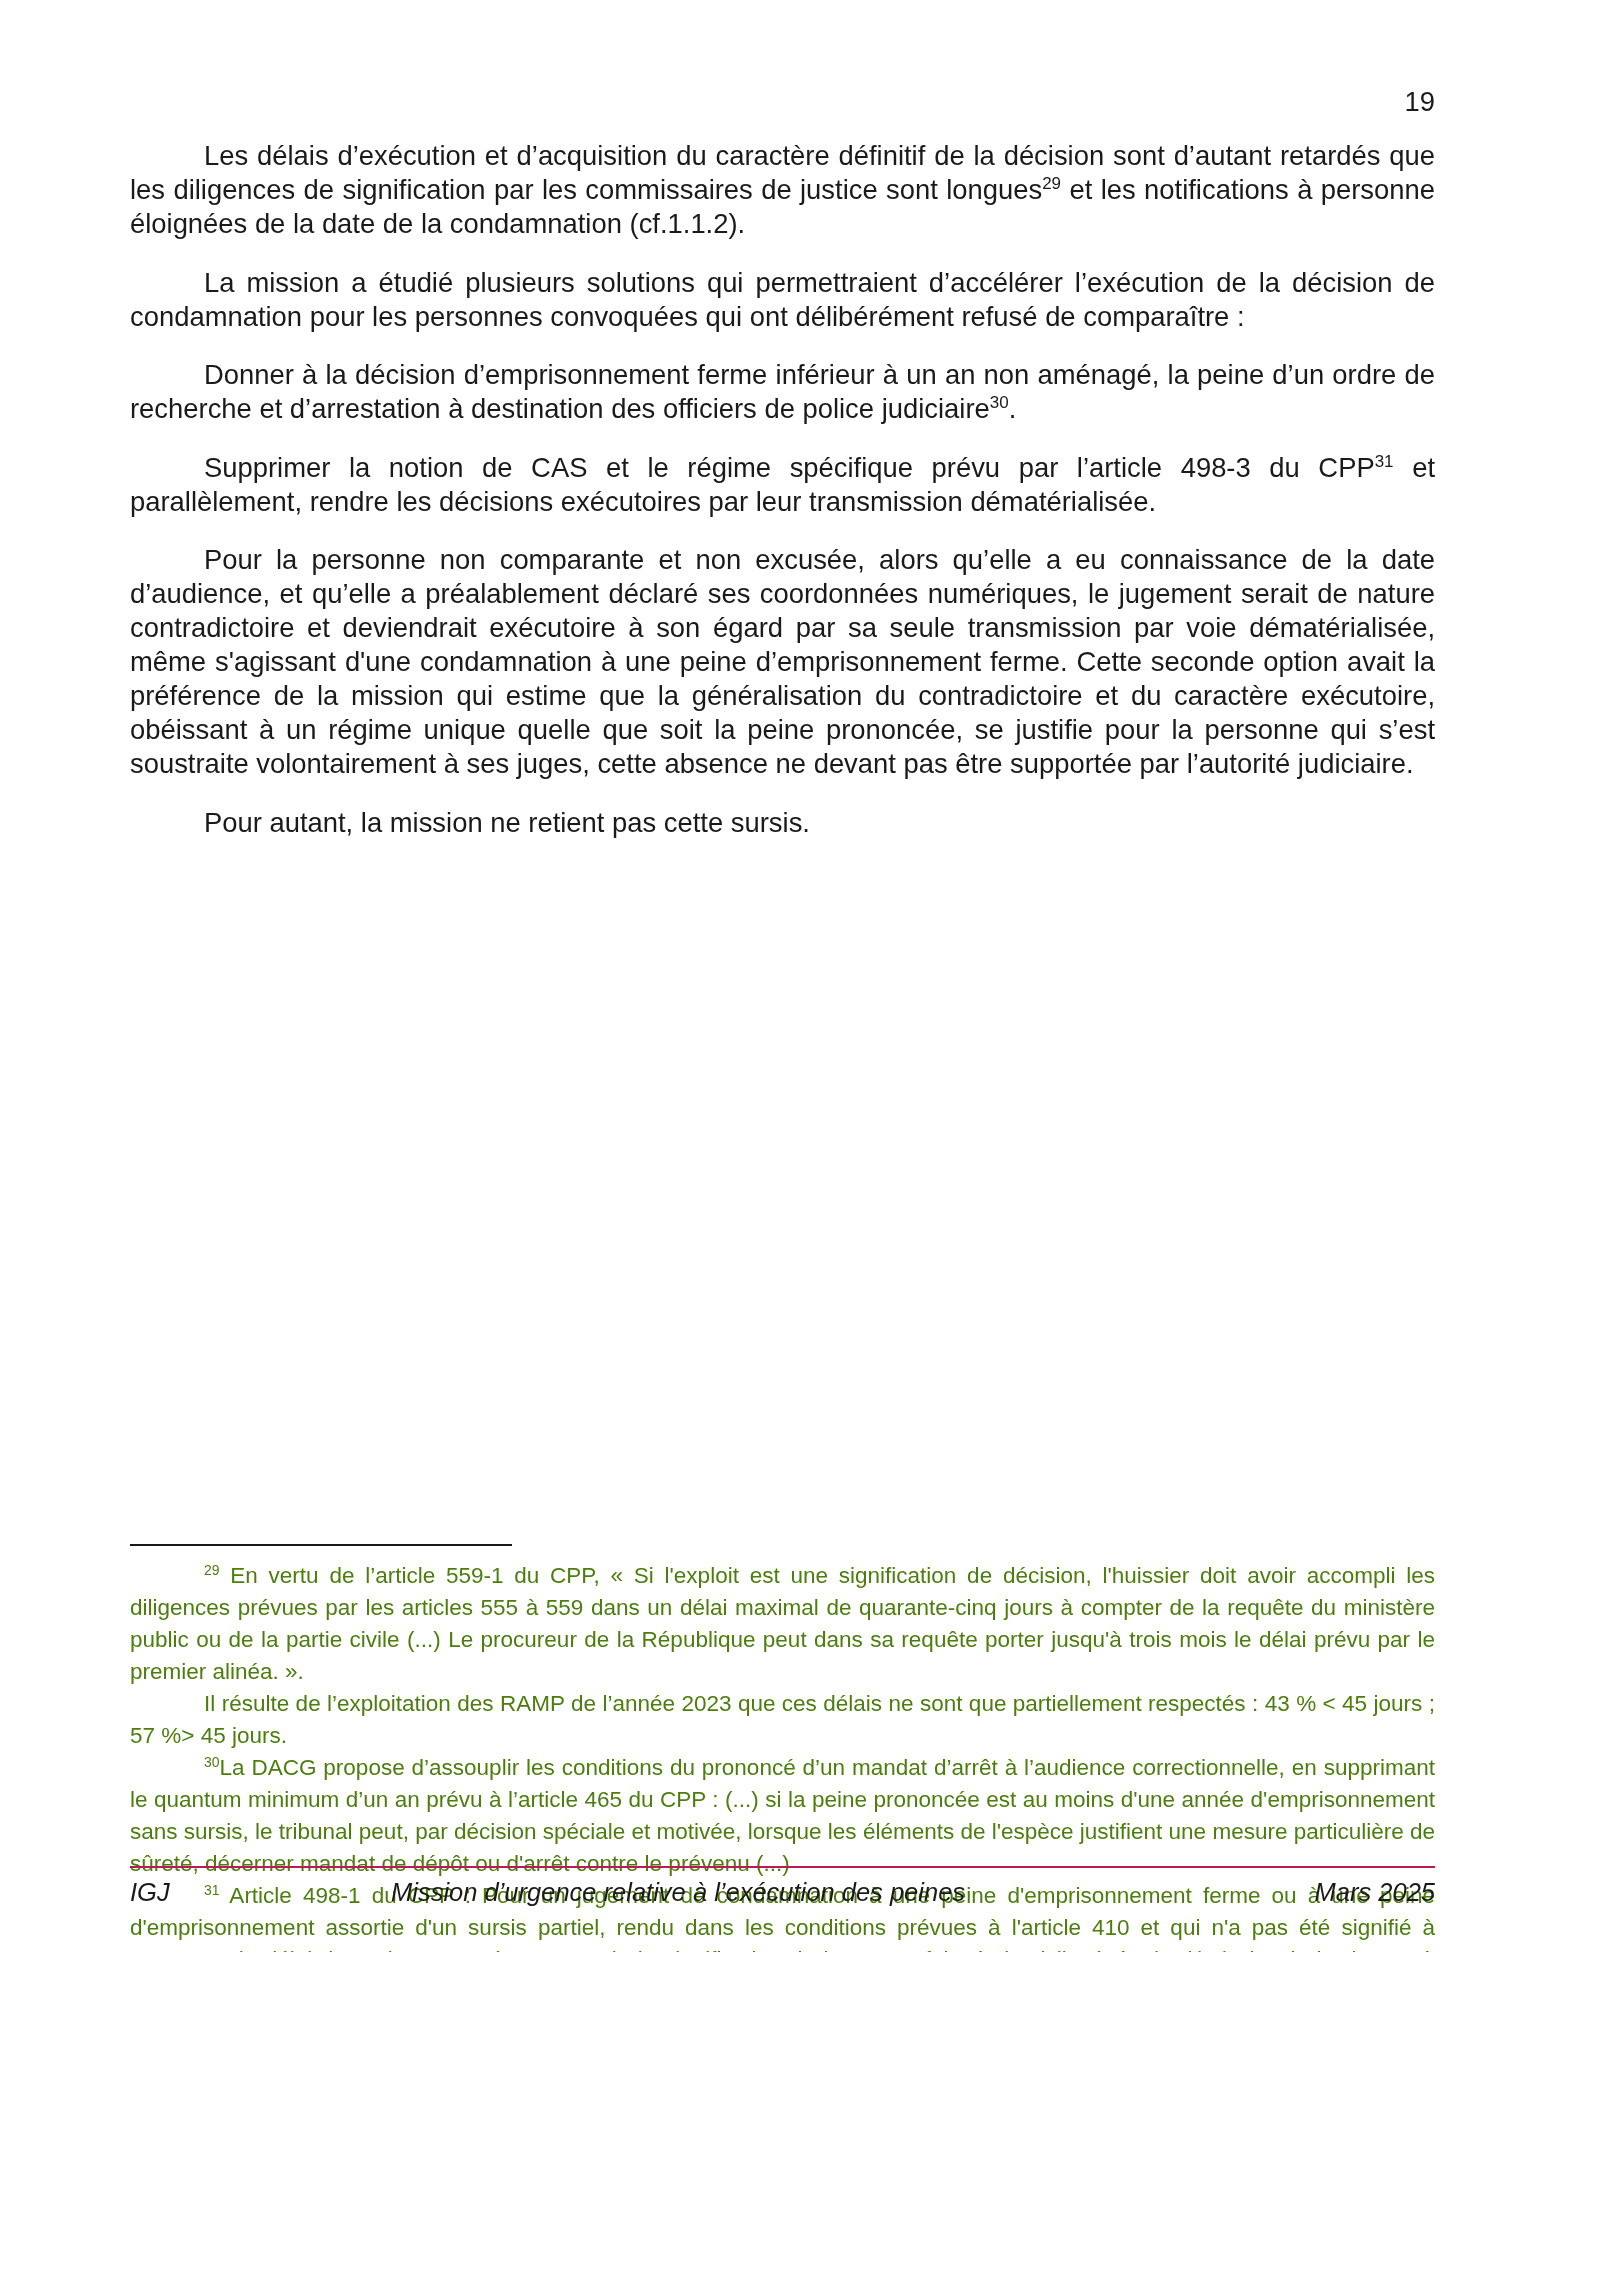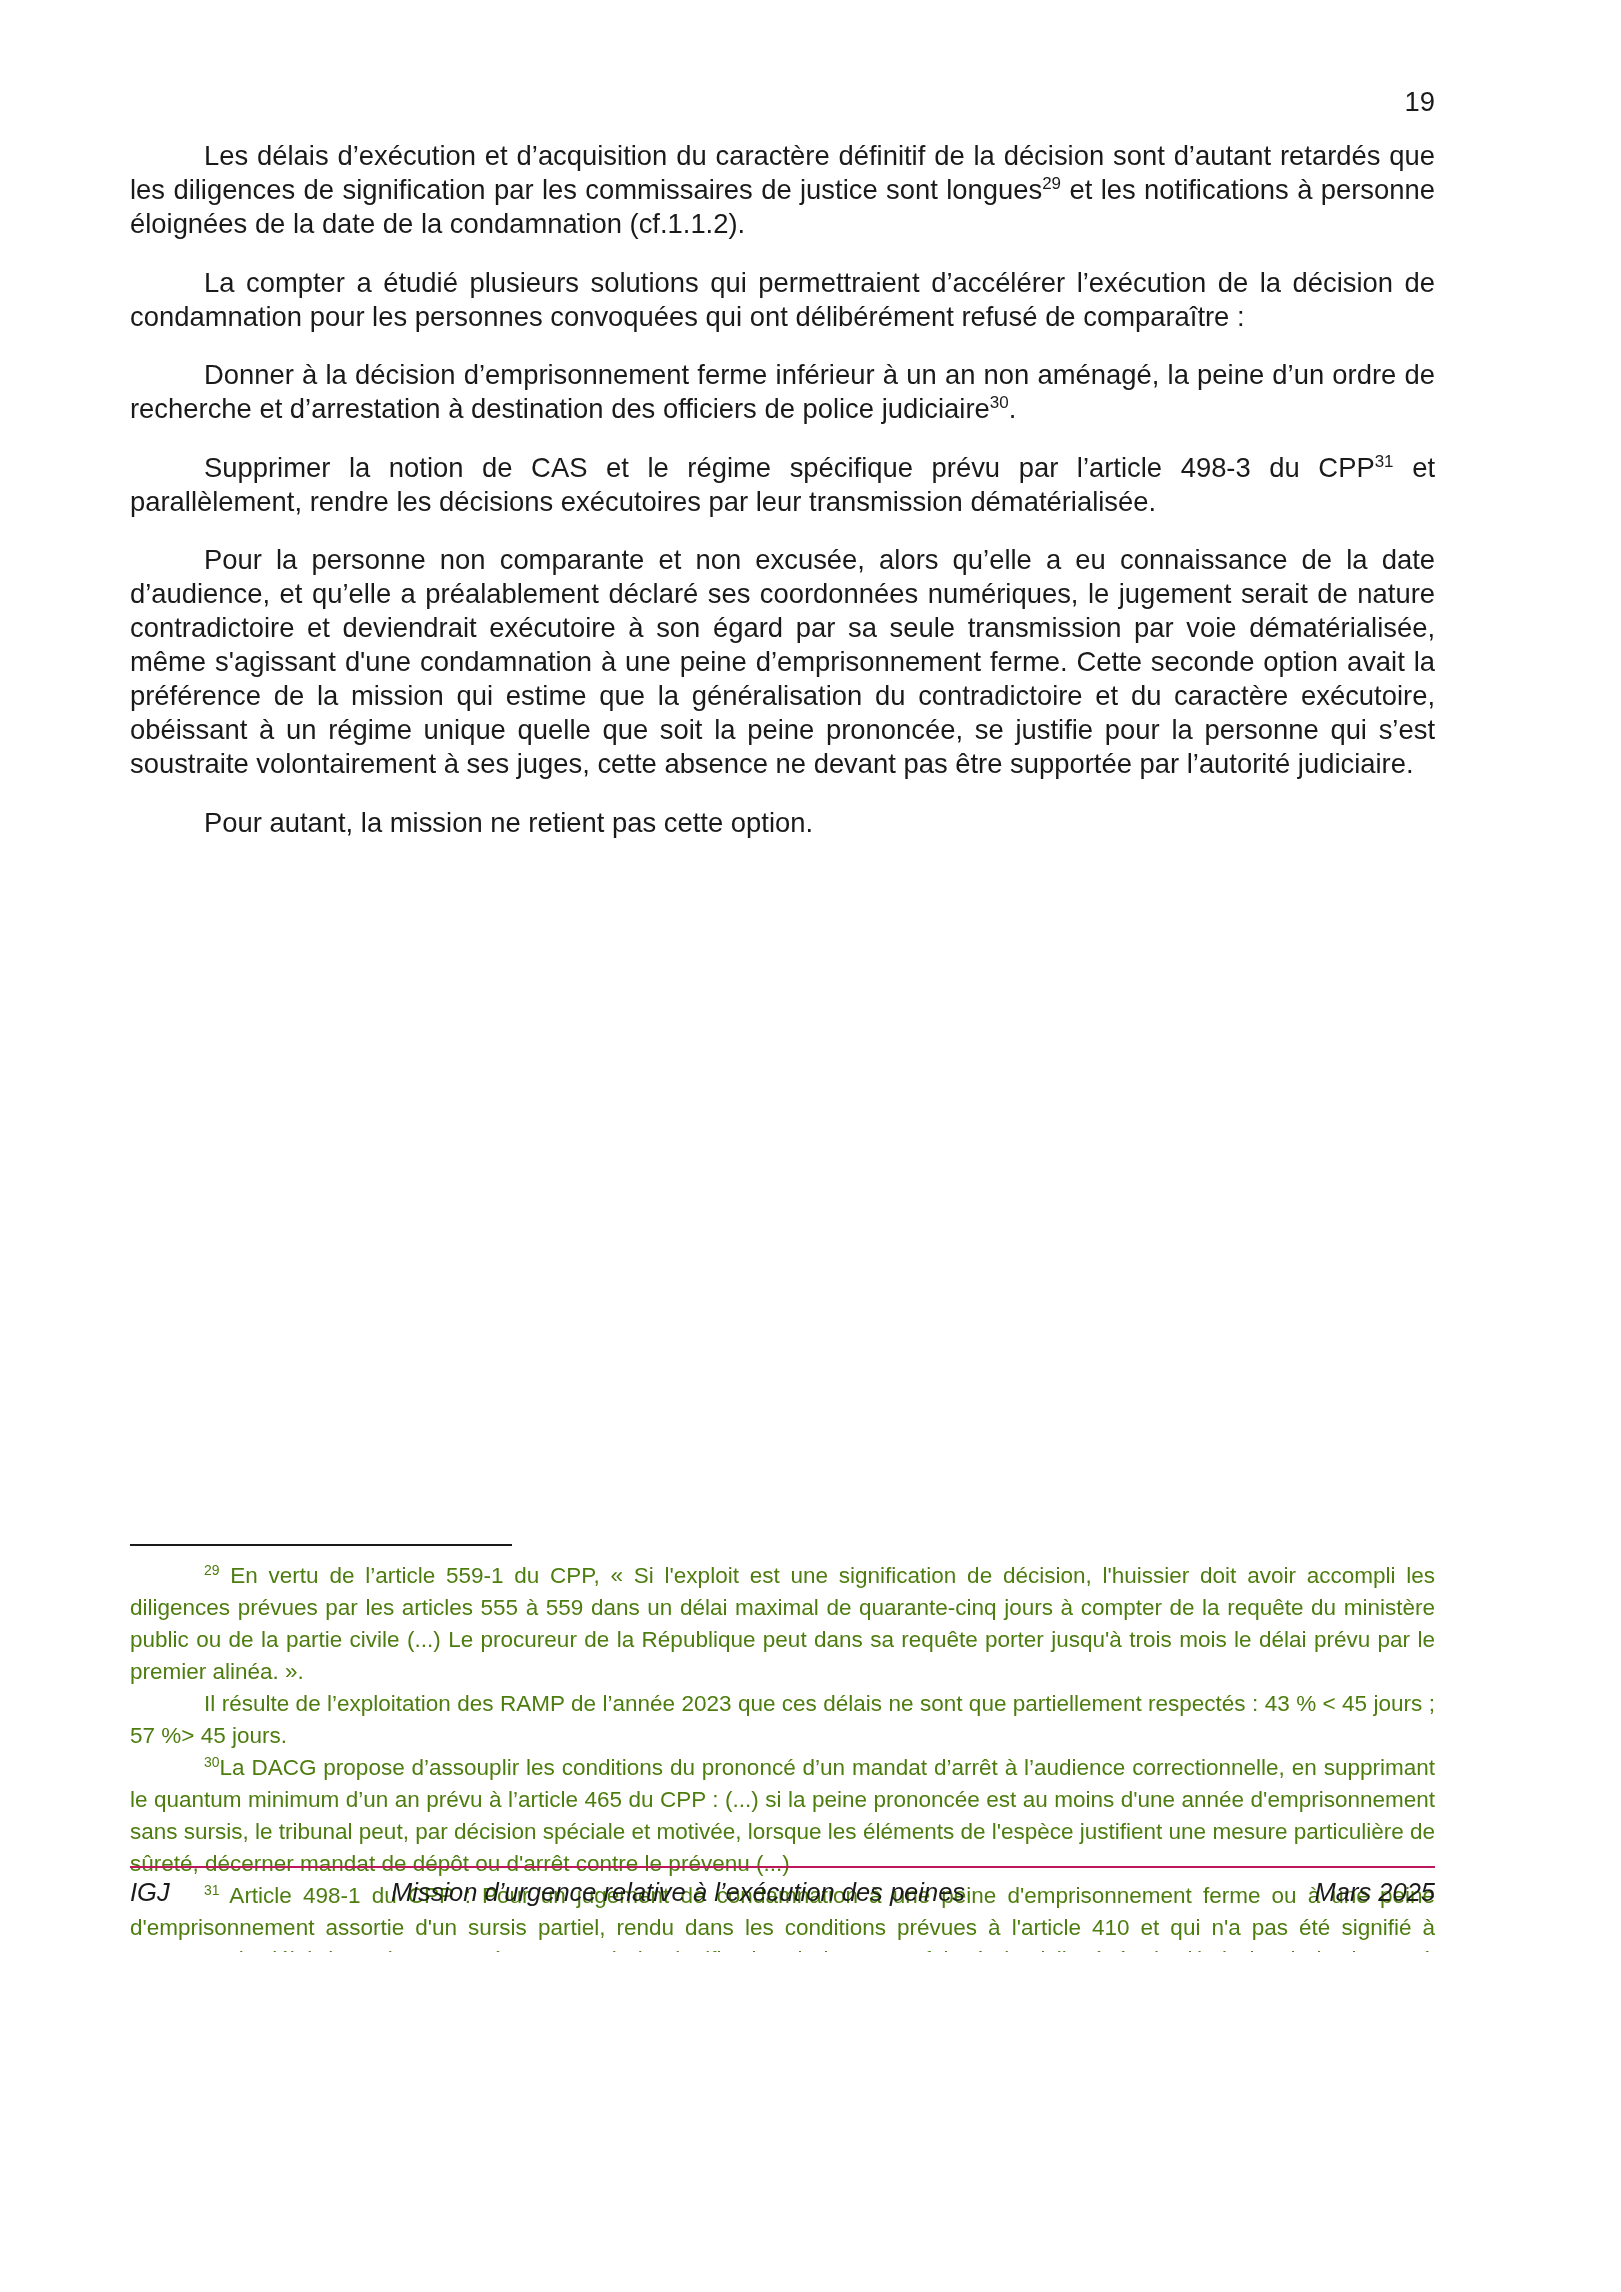--- a/index.html
+++ b/index.html
@@ -82,25 +82,25 @@
 </style>
 </head>
 <body>
 
 <div class="page">
 
   <div class="page-number">19</div>
 
   <main class="content">
       <p class="para"><span>Les délais d’exécution et d’acquisition du caractère définitif de la décision sont d’autant retardés que les diligences de signification par les commissaires de justice sont longues</span><sup>29</sup><span> et les notifications à personne éloignées de la date de la condamnation (</span><span class="italic">cf.1.1.2</span><span>).</span></p>
-      <p class="para"><span>La compter a étudié plusieurs solutions qui permettraient d’accélérer l’exécution de la décision de condamnation pour les personnes convoquées qui ont délibérément refusé de comparaître :</span></p>
+      <p class="para"><span>La mission a étudié plusieurs solutions qui permettraient d’accélérer l’exécution de la décision de condamnation pour les personnes convoquées qui ont délibérément refusé de comparaître :</span></p>
       <p class="para"><span>Donner à la décision d’emprisonnement ferme inférieur à un an non aménagé, la peine d’un ordre de recherche et d’arrestation à destination des officiers de police judiciaire</span><sup>30</sup><span>.</span></p>
       <p class="para"><span>Supprimer la notion de CAS et le régime spécifique prévu par l’article 498-3 du CPP</span><sup>31</sup><span> et parallèlement, rendre les décisions exécutoires par leur transmission dématérialisée.</span></p>
       <p class="para"><span>Pour la personne non comparante et non excusée, alors qu’elle a eu connaissance de la date d’audience, et qu’elle a préalablement déclaré ses coordonnées numériques, le jugement serait de nature contradictoire et deviendrait exécutoire à son égard par sa seule transmission par voie dématérialisée, même s'agissant d'une condamnation à une peine d’emprisonnement ferme. Cette seconde option avait la préférence de la mission qui estime que la généralisation du contradictoire et du caractère exécutoire, obéissant à un régime unique quelle que soit la peine prononcée, se justifie pour la personne qui s’est soustraite volontairement à ses juges, cette absence ne devant pas être supportée par l’autorité judiciaire.</span></p>
-      <p class="para"><span>Pour autant, la mission ne retient pas cette option.</span></p>
+      <p class="para"><span>Pour autant, la mission ne retient pas cette sursis.</span></p>
     </main>
 
   <section class="footnote-area">
     <div class="footnote-sep"></div>
     <div>
         <p class="footnote"><sup>29</sup><span> En vertu de l’article 559-1 du CPP, « </span><span class="italic">Si l'exploit est une signification de décision, l'huissier doit avoir accompli les diligences prévues par les articles 555 à 559 dans un délai maximal de quarante-cinq jours à compter de la requête du ministère public ou de la partie civile (...)  Le procureur de la République peut dans sa requête porter jusqu'à trois mois le délai prévu par le premier alinéa.</span><span> ».</span></p>
         <p class="footnote"><span>Il résulte de l’exploitation des RAMP de l’année 2023 que ces délais ne sont que partiellement respectés : 43 % &lt; 45 jours ; 57 %&gt; 45 jours.</span></p>
         <p class="footnote"><sup>30</sup><span>La DACG propose d’assouplir les conditions du prononcé d’un mandat d’arrêt à l’audience correctionnelle, en supprimant le quantum minimum d’un an prévu à l’article 465 du CPP : (...) </span><span class="italic">si la peine prononcée est au moins d'une année d'emprisonnement sans sursis, le tribunal peut, par décision spéciale et motivée, lorsque les éléments de l'espèce justifient une mesure particulière de sûreté, décerner mandat de dépôt ou d'arrêt contre le prévenu (...)</span></p>
         <p class="footnote"><sup>31</sup><span> Article 498-1 du CPP : Pour un jugement de condamnation à une peine d'emprisonnement ferme ou à une peine d'emprisonnement assortie d'un sursis partiel, rendu dans les conditions prévues à l'article 410 et qui n'a pas été signifié à personne, le délai d'appel ne court à compter de la signification du jugement faite à domicile, à étude d'huissier de justice ou à parquet que sous réserve des dispositions du deuxième alinéa. Le jugement est exécutoire à l'expiration de ce délai (..).</span></p>
       </div>

